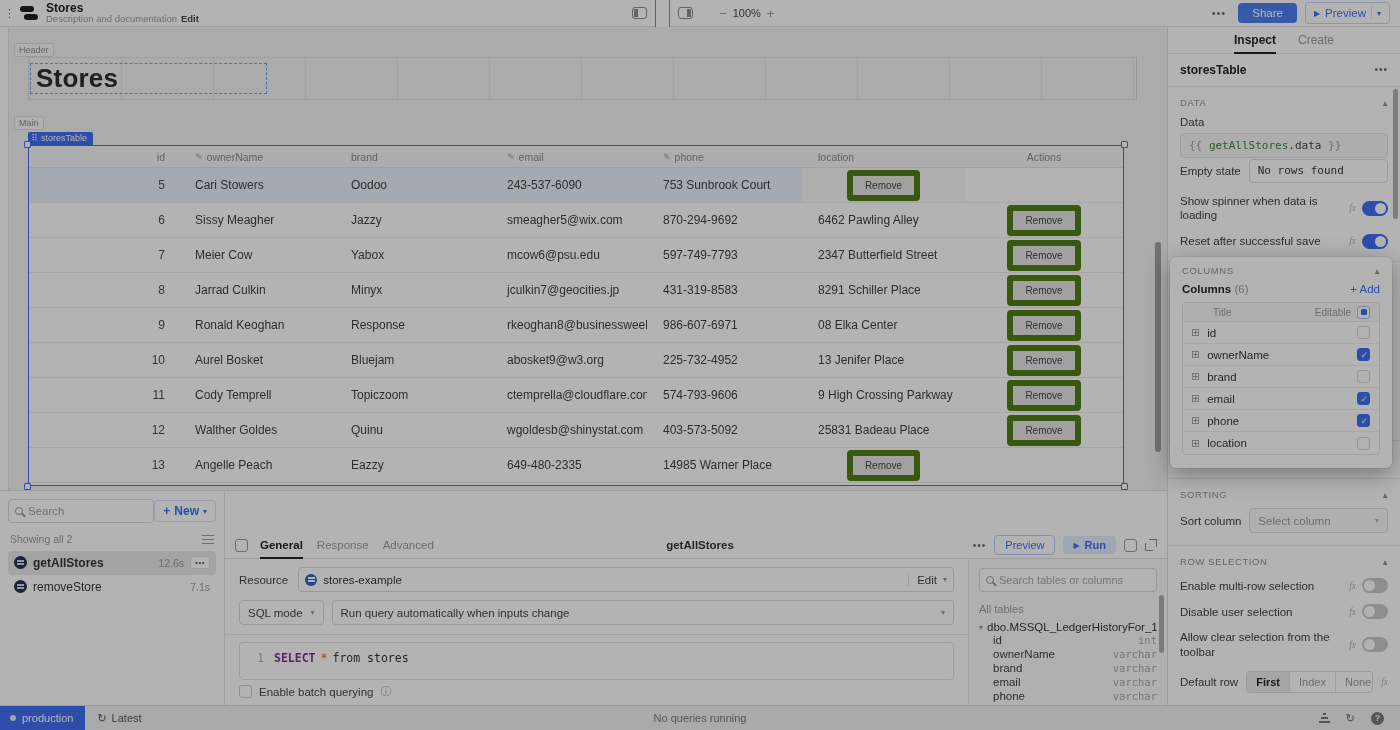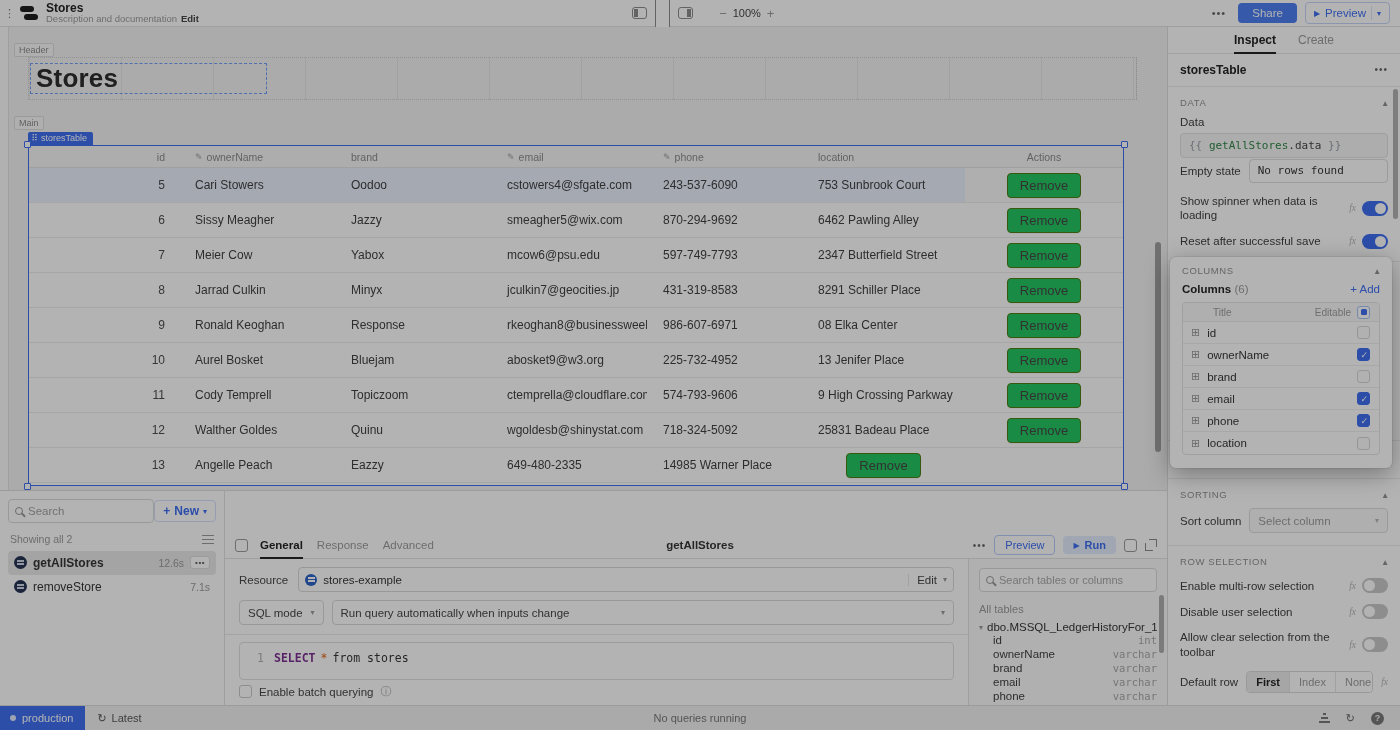--- a/index.html
+++ b/index.html
@@ -62,21 +62,21 @@
   .t-head .cell { display:flex; align-items:center; gap:4px; padding:0 0 0 16px; }
   .t-head .cell.num { justify-content:flex-end; padding:0 14px 0 0; }
   .t-head .cell.center { justify-content:center; padding:0; }
   .pencil { font-size:9px; color:#9a9a9a; }
   .t-row { height:35px; border-bottom:1px solid #ececec; font-size:12px; color:#3d3d3d; }
   .t-row .cell { padding-left:16px; overflow:hidden; white-space:nowrap; text-overflow:ellipsis; height:100%; display:flex; align-items:center; background:#fff; }
   .t-row .cell.num { justify-content:flex-end; padding:0 14px 0 0; color:#4a4a4a; }
   .t-row .cell.actions { justify-content:center; padding:0; }
   .t-row.selected .cell { background:#e9f1fd; }
   .t-row.selected .cell.actions { background:#fafafa; }
-  .btn-remove { font-size:13px; color:#444; background:#22c55e; border:1px solid #4d7c0f; border-radius:4px;
+  .btn-remove { font-size:10px; color:#444; background:#e5e5e5; border:6px solid #4d7c0f; border-radius:4px;
     padding:4px 12px; cursor:pointer; box-shadow:0 1px 1px rgba(0,0,0,0.04); }
   .canvas-scrollbar { position:absolute; right:6px; top:215px; width:6px; height:210px; border-radius:3px; background:rgba(60,60,60,0.45); }
 
   
   .bottom { height:215px; display:flex; border-top:1px solid #dedede; background:#fff; min-width:0; }
   .queries { width:225px; border-right:1px solid #e2e2e2; padding:8px; display:flex; flex-direction:column; background:#fff; }
   .q-toprow { display:flex; align-items:center; }
   .q-search { flex:1; display:flex; align-items:center; gap:5px; border:1px solid #d9d9d9; border-radius:4px; height:24px; padding:0 6px; background:#fff; }
   .mag { width:8px; height:8px; border:1.5px solid #999; border-radius:50%; position:relative; flex:none; }
   .mag::after { content:""; position:absolute; width:5px; height:1.5px; background:#999; right:-4px; bottom:-1px; transform:rotate(45deg); }
@@ -305,21 +305,20 @@
           <div class="cell">location</div>
           <div class="cell center">Actions</div>
         </div>
 
         <div>
 
             <div class="t-grid t-row selected">
               <div class="cell num">5</div>
               <div class="cell">Cari Stowers</div>
               <div class="cell">Oodoo</div>
-              <div class="cell">cstowers4@sfgate.com</div>
               <div class="cell">243-537-6090</div>
               <div class="cell">753 Sunbrook Court</div>
               <div class="cell actions">
                 <button class="btn-remove">Remove</button>
               </div>
             </div>
 
             <div class="t-grid t-row">
               <div class="cell num">6</div>
               <div class="cell">Sissy Meagher</div>
@@ -390,21 +389,21 @@
               <div class="cell actions">
                 <button class="btn-remove">Remove</button>
               </div>
             </div>
 
             <div class="t-grid t-row">
               <div class="cell num">12</div>
               <div class="cell">Walther Goldes</div>
               <div class="cell">Quinu</div>
               <div class="cell">wgoldesb@shinystat.com</div>
-              <div class="cell">718-324-5092</div>
+              <div class="cell">403-573-5092</div>
               <div class="cell">25831 Badeau Place</div>
               <div class="cell actions">
                 <button class="btn-remove">Remove</button>
               </div>
             </div>
 
             <div class="t-grid t-row">
               <div class="cell num">13</div>
               <div class="cell">Angelle Peach</div>
               <div class="cell">Eazzy</div>

